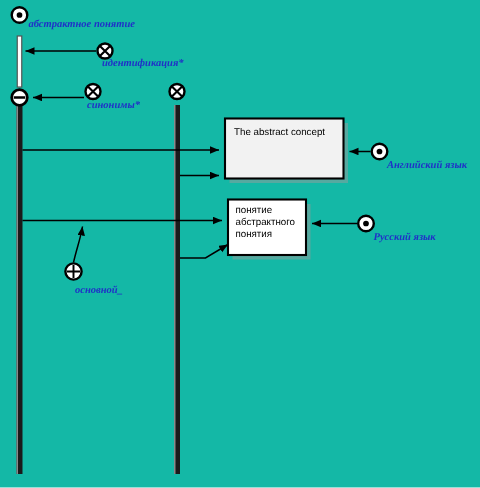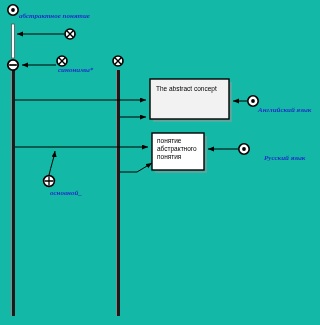--- a/index.html
+++ b/index.html
@@ -157,27 +157,28 @@
     </g>
 
     <g>
       <rect x="155" y="136" width="52" height="37" fill="#9a9a9a" opacity="0.5"></rect>
       <rect x="152" y="133" width="52" height="37" fill="#ffffff" stroke="#000000" stroke-width="1.4"></rect>
     </g>
   </svg>
 
   <div class="ann" style="left:19px; top:12px;">абстрактное понятие</div>
 
+  <div class="ann" style="left:68px; top:38px;">идентификация*</div>
 
   <div class="ann" style="left:58px; top:66px;font-family:Liberation Serif, serif;">синонимы*</div>
 
 
   <div class="ann" style="left:258px; top:106px;">Английский язык</div>
 
-  <div class="ann" style="left:249px; top:154px;margin-left:15px;">Русский язык</div>
+  <div class="ann" style="left:249px; top:154px;">Русский язык</div>
 
   <div class="ann" style="left:50px; top:189px;text-align:center;">основной_</div>
 
   <div class="boxlabel" style="left:156px; top:85px; width:72px;">The abstract concept</div>
 
   <div class="boxlabel" style="left:157px; top:137px; width:46px;">понятие
 абстрактного
 понятия</div>
 
 </div>

